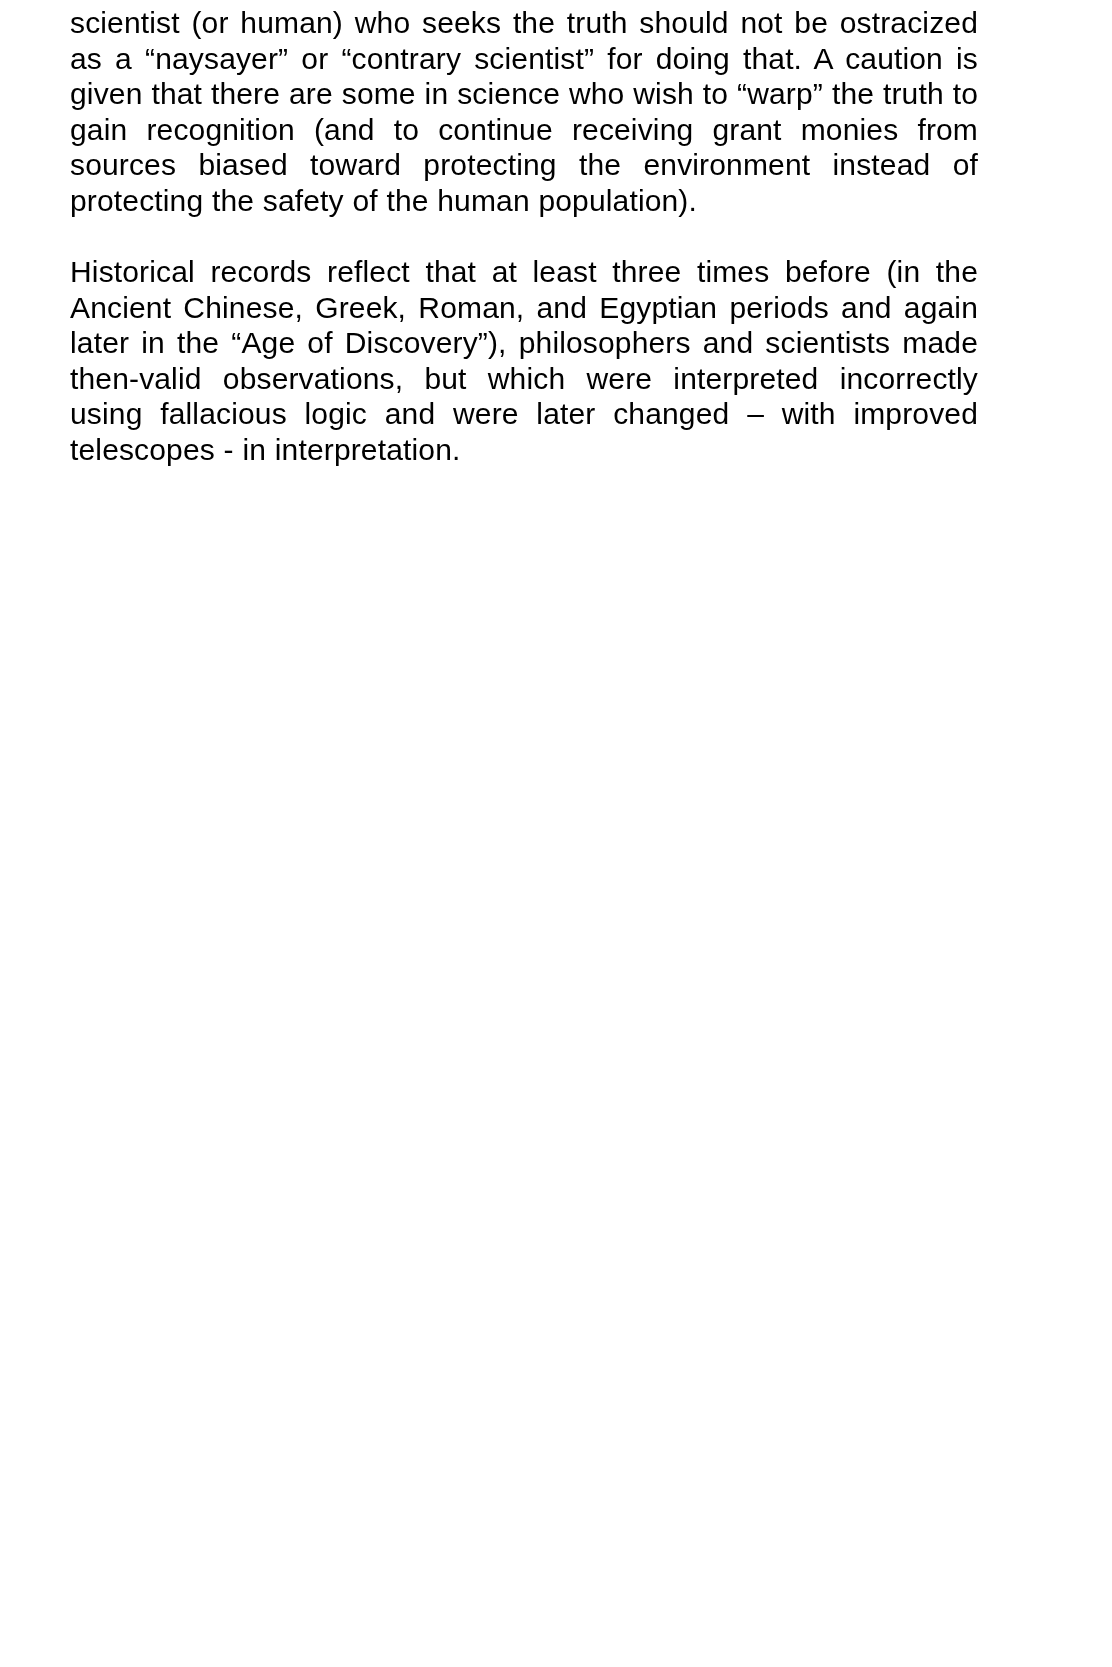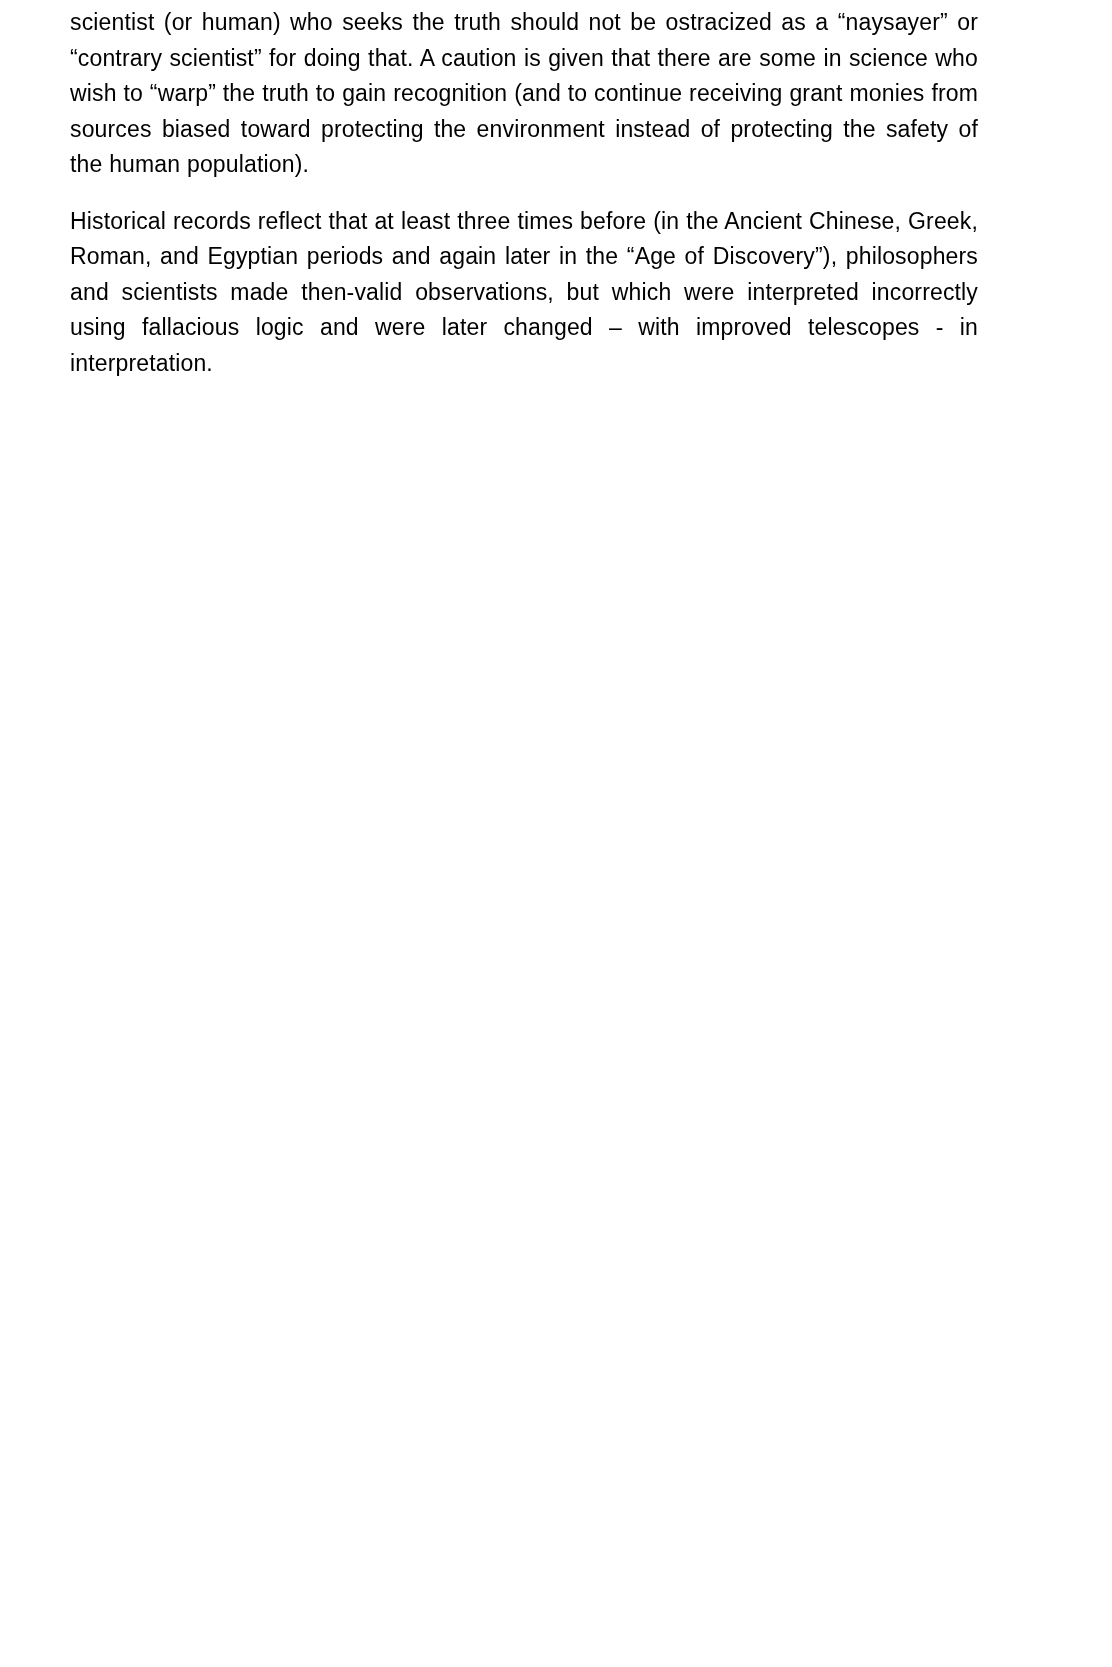--- a/index.html
+++ b/index.html
@@ -21,29 +21,29 @@
     position: relative;
   }
   .content {
     position: absolute;
     left: 70px;
     top: 5px;
     width: 908px;
   }
   p.body-paragraph {
     margin: 0 0 0 0;
-    font-size: 23px;
+    font-size: 30px;
     line-height: 35.5px;
     text-align: justify;
     text-justify: inter-word;
     letter-spacing: 0.15px;
     word-spacing: 0.2px;
   }
   p.body-paragraph + p.body-paragraph {
-    margin-top: 21px;
+    margin-top: 36px;
   }
 </style>
 </head>
 <body>
 
 <div class="page">
   <div class="content">
     <p class="body-paragraph">scientist (or human) who seeks the truth should not be ostracized as a “naysayer” or “contrary scientist” for doing that. A caution is given that there are some in science who wish to “warp” the truth to gain recognition (and to continue receiving grant monies from sources biased toward protecting the environment instead of protecting the safety of the human population).</p>
     <p class="body-paragraph">Historical records reflect that at least three times before (in the Ancient Chinese, Greek, Roman, and Egyptian periods and again later in the “Age of Discovery”), philosophers and scientists made then-valid observations, but which were interpreted incorrectly using fallacious logic and were later changed – with improved telescopes - in interpretation.</p>
   </div>

